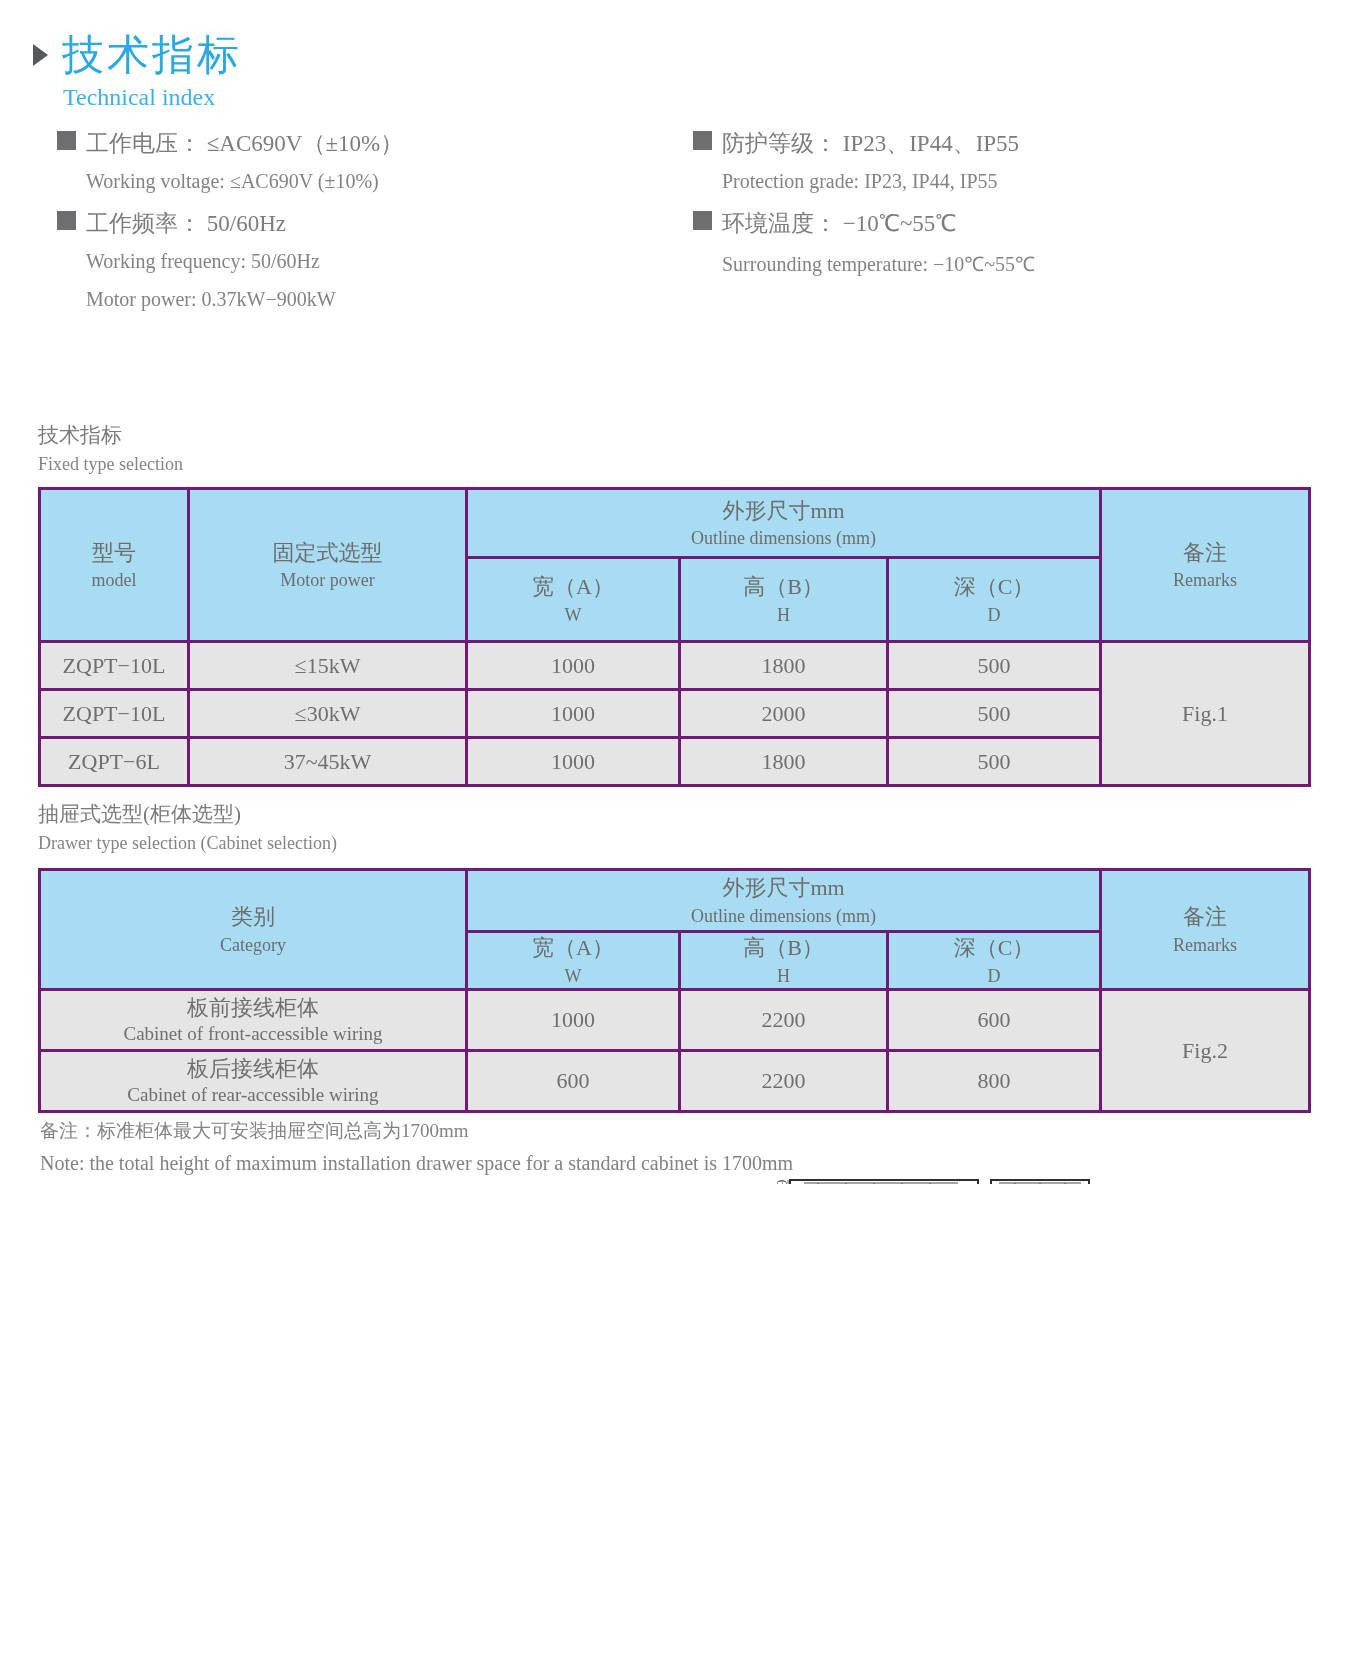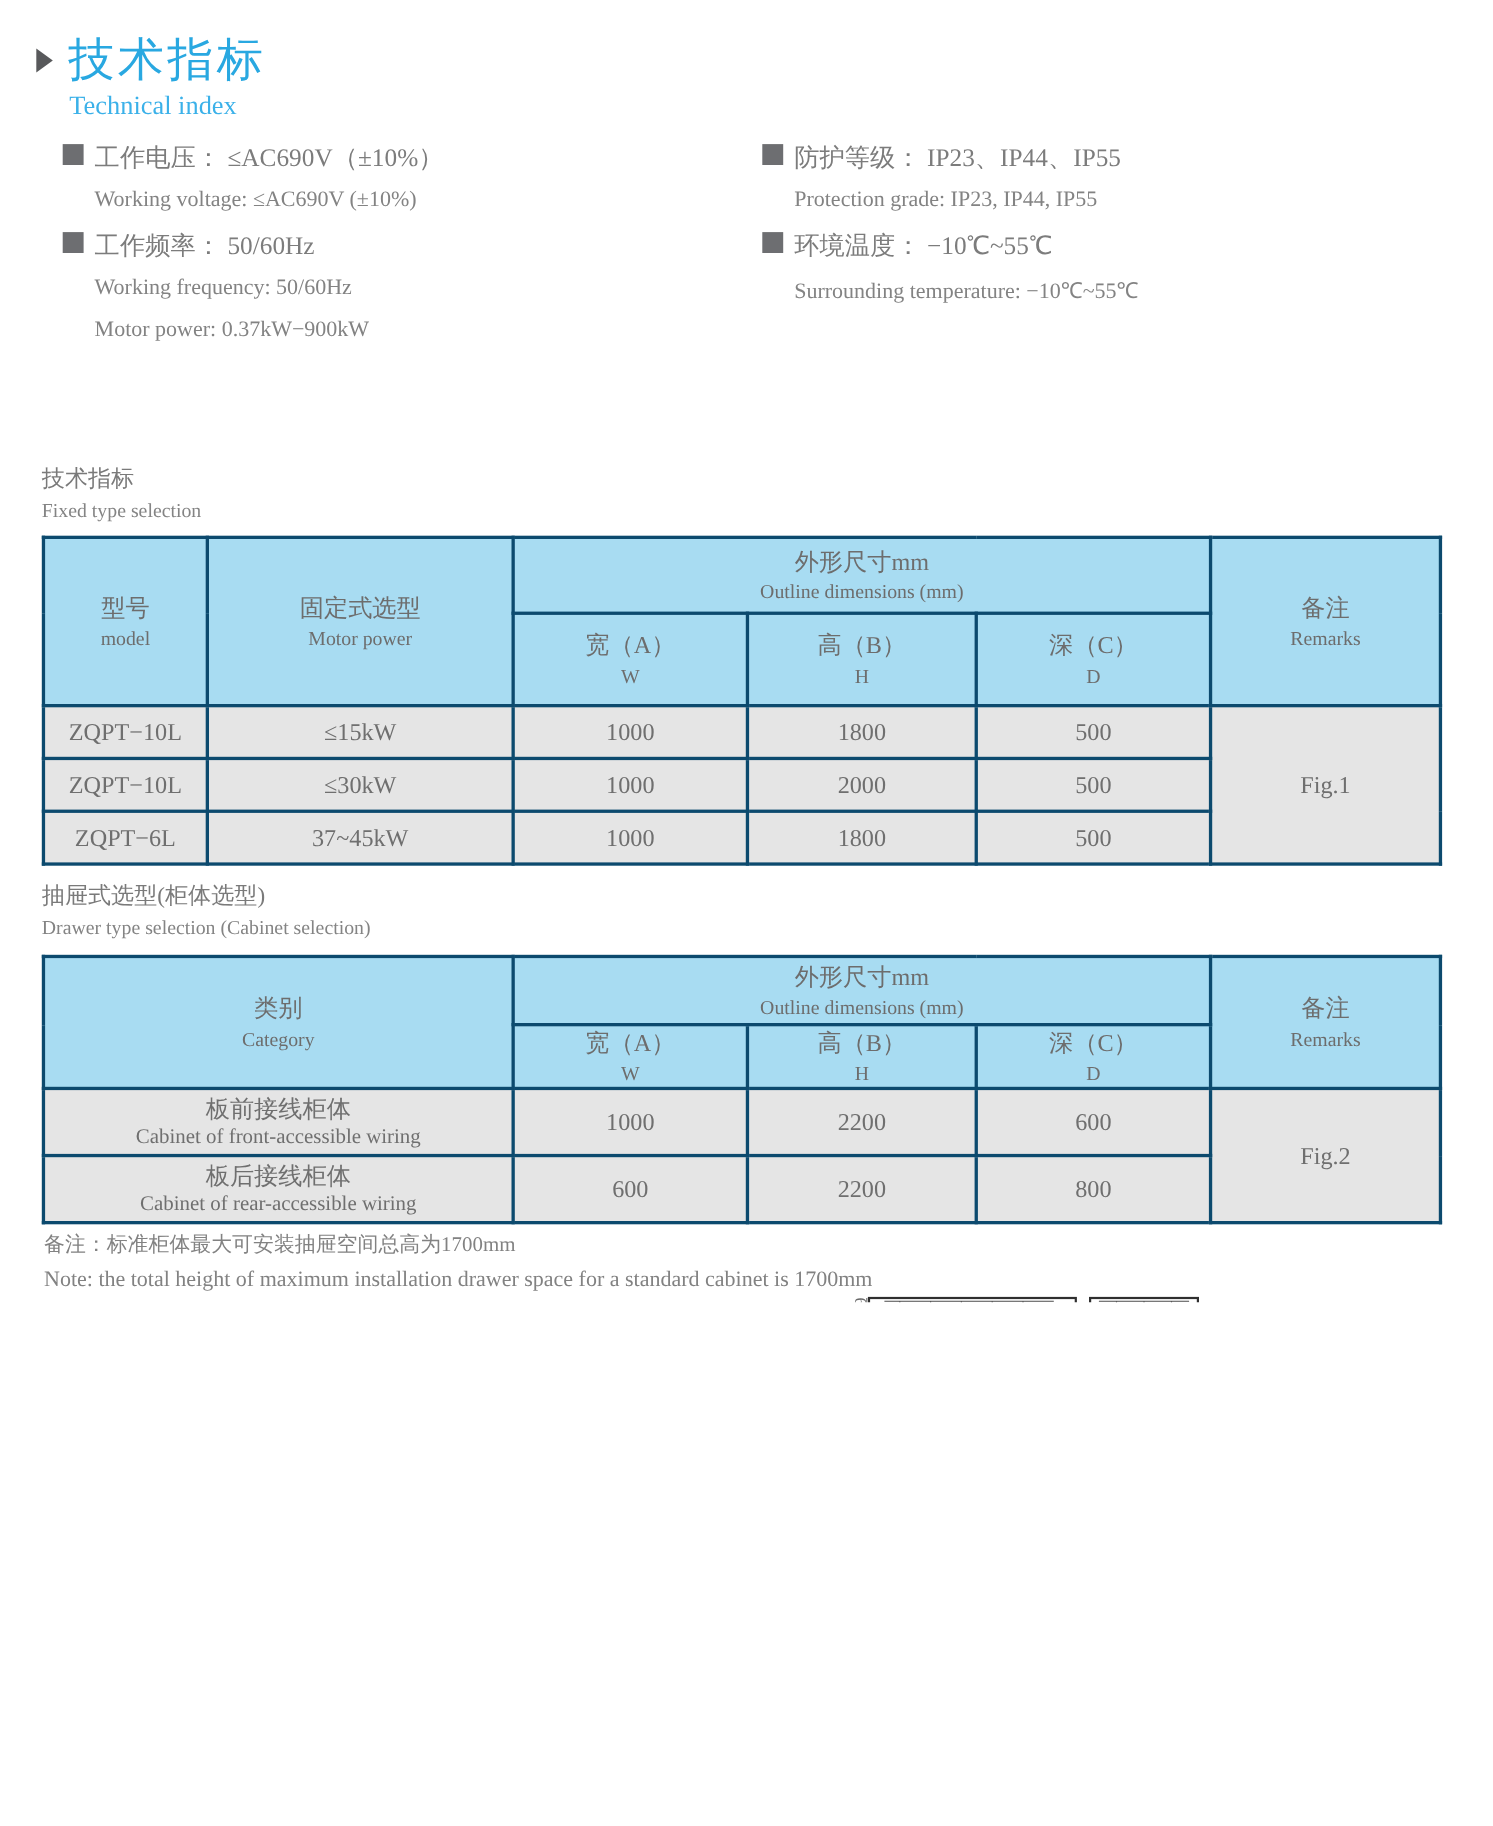--- a/index.html
+++ b/index.html
@@ -15,21 +15,21 @@
   .spec-col{position:absolute;}
   .spec-cn{display:flex;align-items:flex-start;font-size:23px;color:#7c7c7c;margin-bottom:11px;}
   .bullet{flex:0 0 auto;width:19px;height:19px;background:#6d6e71;margin:3px 10px 0 0;}
   .spec-en{font-size:20px;color:#838383;margin:0 0 15px 29px;}
   
   .sec{position:absolute;left:38px;}
   .sec-cn{font-size:21px;color:#7a7a7a;}
   .sec-en{font-size:18px;color:#848484;margin-top:5px;}
   
   table.t{position:absolute;border-collapse:collapse;table-layout:fixed;}
-  table.t td{border:3px solid #0c4a6e;text-align:center;vertical-align:middle;padding:0;}
+  table.t td{border:3px solid #701a75;text-align:center;vertical-align:middle;padding:0;}
   td.hd{background:#a8dcf2;color:#6d6d6d;}
   td.bd{background:#e5e5e5;color:#6f6f6f;font-size:22px;}
   .cell-cn{font-size:22px;line-height:1.25;}
   .cell-en{font-size:18px;line-height:1.25;margin-top:3px;}
   .cell-en2{font-size:19px;line-height:1.2;margin-top:2px;}
   
   .note{position:absolute;left:40px;font-size:19px;color:#828282;}
   .note .n2{margin-top:8px;font-size:20px;}
   
   svg.fig{position:absolute;overflow:visible;}

